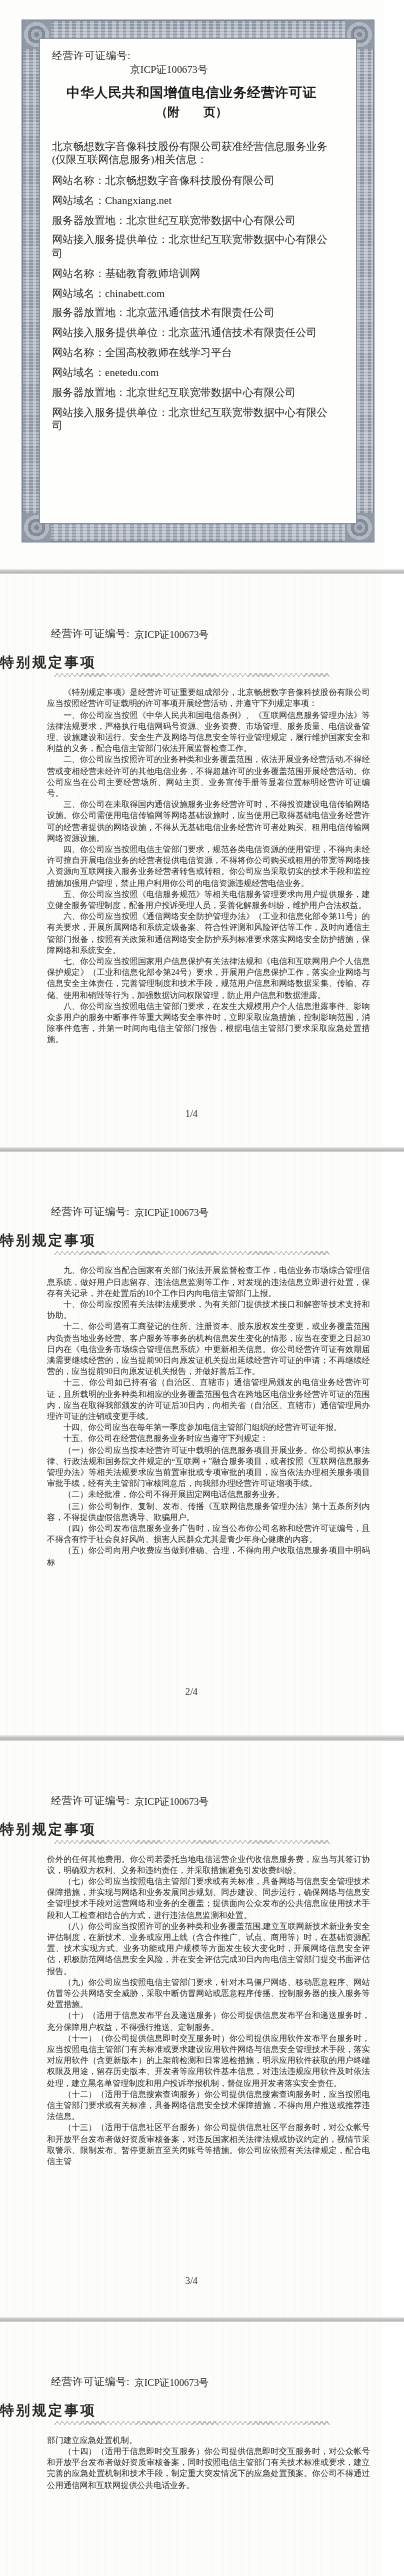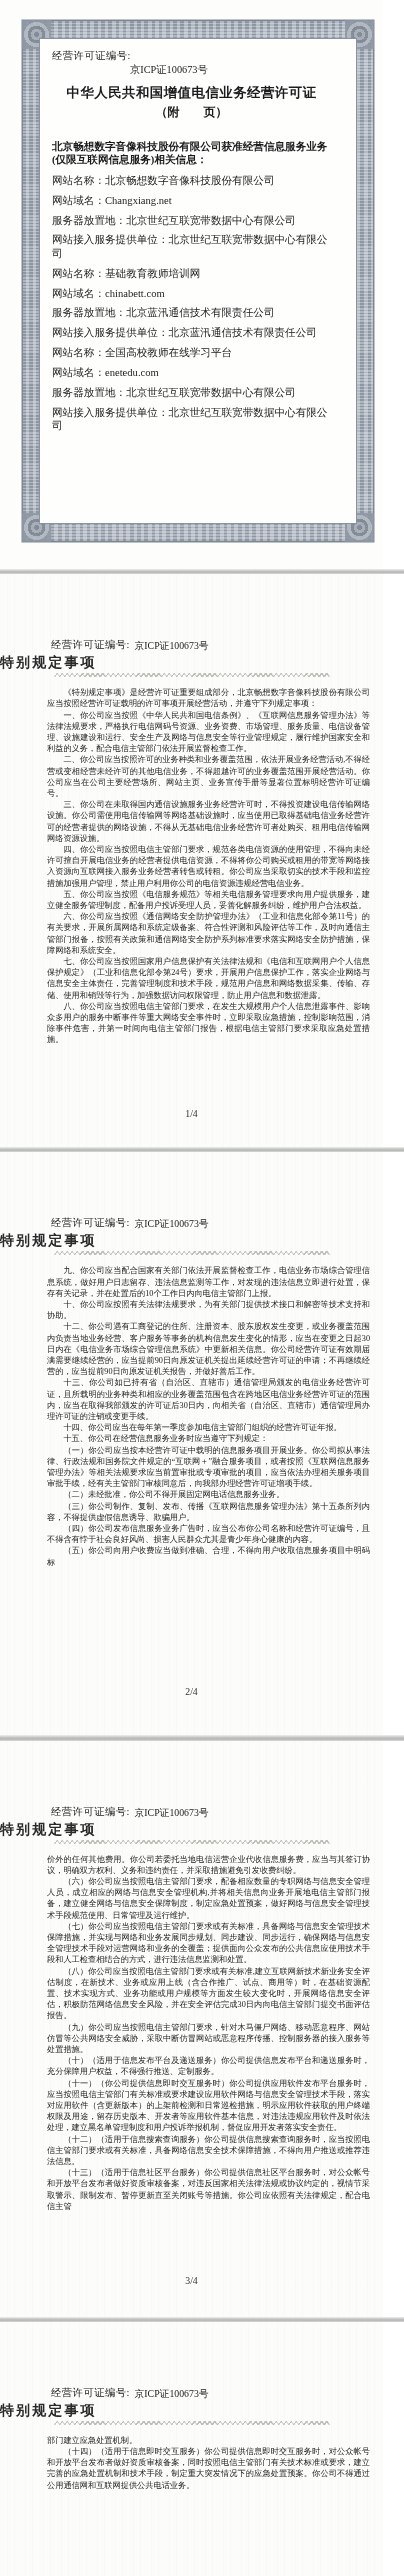--- a/index.html
+++ b/index.html
@@ -21,29 +21,29 @@
     background:radial-gradient(circle at 50% 50%, #7e8894 0 2.6px, #a7aeb8 2.6px 5.7px, #7e8894 5.7px 8.8px, #b2b9c2 8.8px 12.4px, #8d97a3 12.4px);
     opacity:.9;}
   .corner-tl{left:0;top:0}.corner-tr{right:0;top:0}.corner-bl{left:0;bottom:0}.corner-br{right:0;bottom:0}
   .cert-label{position:absolute;left:52px;top:49px;font-size:10.3px;letter-spacing:0.5px;}
   .cert-no{position:absolute;left:130px;top:63px;font-size:10.3px;}
   .cert-title{position:absolute;left:36px;right:36px;top:84px;text-align:center;
     font-size:13.4px;font-weight:bold;letter-spacing:0.5px;}
   .cert-sub{position:absolute;left:36px;right:36px;top:104px;text-align:center;
     font-size:12px;font-weight:bold;}
   .cert-body{position:absolute;left:52px;top:140px;width:280px;font-size:10.6px;line-height:1.25;}
-  .cert-intro{margin:0 0 7.2px 0;font-weight:bold;}
+  .cert-intro{margin:0 0 7.2px 0;}
   .cert-row{margin:0 0 6.7px 0;}
 
   
   .sheet-sp2{height:573px;}
   .sheet-sp3{height:583px;}
   .sheet-sp4{height:576px;}
   .sheet-sp5{height:552px;}
-  .sp-license{position:absolute;left:51px;top:64px;font-size:10.3px;letter-spacing:0.5px;}
+  .sp-license{position:absolute;left:51px;top:53px;font-size:10.3px;letter-spacing:0.5px;}
   .sp-license .num{font-size:9.8px;letter-spacing:0;margin-left:4.6px;position:relative;top:1px;}
   .sp-title{position:absolute;left:0;right:0;top:80px;text-align:left;
     font-size:14px;font-weight:bold;letter-spacing:2.1px;color:#2a2a2a;}
   .zigzag{position:absolute;left:50%;top:99px;width:275px;height:4.1px;transform:translateX(-50%);
     background:
       repeating-linear-gradient(45deg, #b1b6ae 0 1px, transparent 1px 3.6px),
       repeating-linear-gradient(-45deg, #b1b6ae 0 1px, transparent 1px 3.6px);
     opacity:.85;}
   .sp-body{position:absolute;left:47px;top:113px;width:323px;font-size:8.2px;line-height:11.2px;
     text-align:justify;color:#222;}
@@ -134,23 +134,22 @@
   <div class="sep"></div>
 
   <div class="sheet sheet-sp4">
     <div class="sp-license">
       <span>经营许可证编号:</span><span class="num">京ICP证100673号</span>
     </div>
     <div class="sp-title">特别规定事项</div>
     <div class="zigzag"></div>
     <div class="sp-body">
       <p class="para cont">价外的任何其他费用。你公司若委托当地电信运营企业代收信息服务费，应当与其签订协议，明确双方权利、义务和违约责任，并采取措施避免引发收费纠纷。</p>
-      <p class="para">（六）你公司应当按照电信主管部门要求，配备相应数量的专职网络与信息安全管理人员，成立相应的网络与信息安全管理机构,并将相关信息向业务开展地电信主管部门报备，建立健全网络与信息安全保障制度，制定应急处置预案，做好网络与信息安全管理技术手段规范使用、日常管理及运行维护。</p>
       <p class="para">（七）你公司应当按照电信主管部门要求或有关标准，具备网络与信息安全管理技术保障措施，并实现与网络和业务发展同步规划、同步建设、同步运行，确保网络与信息安全管理技术手段对运营网络和业务的全覆盖；提供面向公众发布的公共信息应使用技术手段和人工检查相结合的方式，进行违法信息监测和处置。</p>
-      <p class="para">（八）你公司应当按照电信主管部门要求或有关标准,建立互联网新技术新业务安全评估制度，在新技术、业务或应用上线（含合作推广、试点、商用等）时，在基础资源配置、技术实现方式、业务功能或用户规模等方面发生较大变化时，开展网络信息安全评估，积极防范网络信息安全风险，并在安全评估完成30日内向电信主管部门提交书面评估报告。</p>
+      <p class="para">（八）你公司应当按照许可的业务种类和业务覆盖范围,建立互联网新技术新业务安全评估制度，在新技术、业务或应用上线（含合作推广、试点、商用等）时，在基础资源配置、技术实现方式、业务功能或用户规模等方面发生较大变化时，开展网络信息安全评估，积极防范网络信息安全风险，并在安全评估完成30日内向电信主管部门提交书面评估报告。</p>
       <p class="para">（九）你公司应当按照电信主管部门要求，针对木马僵尸网络、移动恶意程序、网站仿冒等公共网络安全威胁，采取中断仿冒网站或恶意程序传播、控制服务器的接入服务等处置措施。</p>
       <p class="para">（十）（适用于信息发布平台及递送服务）你公司提供信息发布平台和递送服务时，充分保障用户权益，不得强行推送、定制服务。</p>
       <p class="para">（十一）（你公司提供信息即时交互服务时）你公司提供应用软件发布平台服务时，应当按照电信主管部门有关标准或要求建设应用软件网络与信息安全管理技术手段，落实对应用软件（含更新版本）的上架前检测和日常巡检措施，明示应用软件获取的用户终端权限及用途，留存历史版本、开发者等应用软件基本信息，对违法违规应用软件及时依法处理，建立黑名单管理制度和用户投诉举报机制，督促应用开发者落实安全责任。</p>
       <p class="para">（十二）（适用于信息搜索查询服务）你公司提供信息搜索查询服务时，应当按照电信主管部门要求或有关标准，具备网络信息安全技术保障措施，不得向用户推送或推荐违法信息。</p>
       <p class="para">（十三）（适用于信息社区平台服务）你公司提供信息社区平台服务时，对公众帐号和开放平台发布者做好资质审核备案，对违反国家相关法律法规或协议约定的，视情节采取警示、限制发布、暂停更新直至关闭账号等措施。你公司应依照有关法律规定，配合电信主管</p>
     </div>
     <div class="page-num">3/4</div>
   </div>
 
   <div class="sep"></div>

